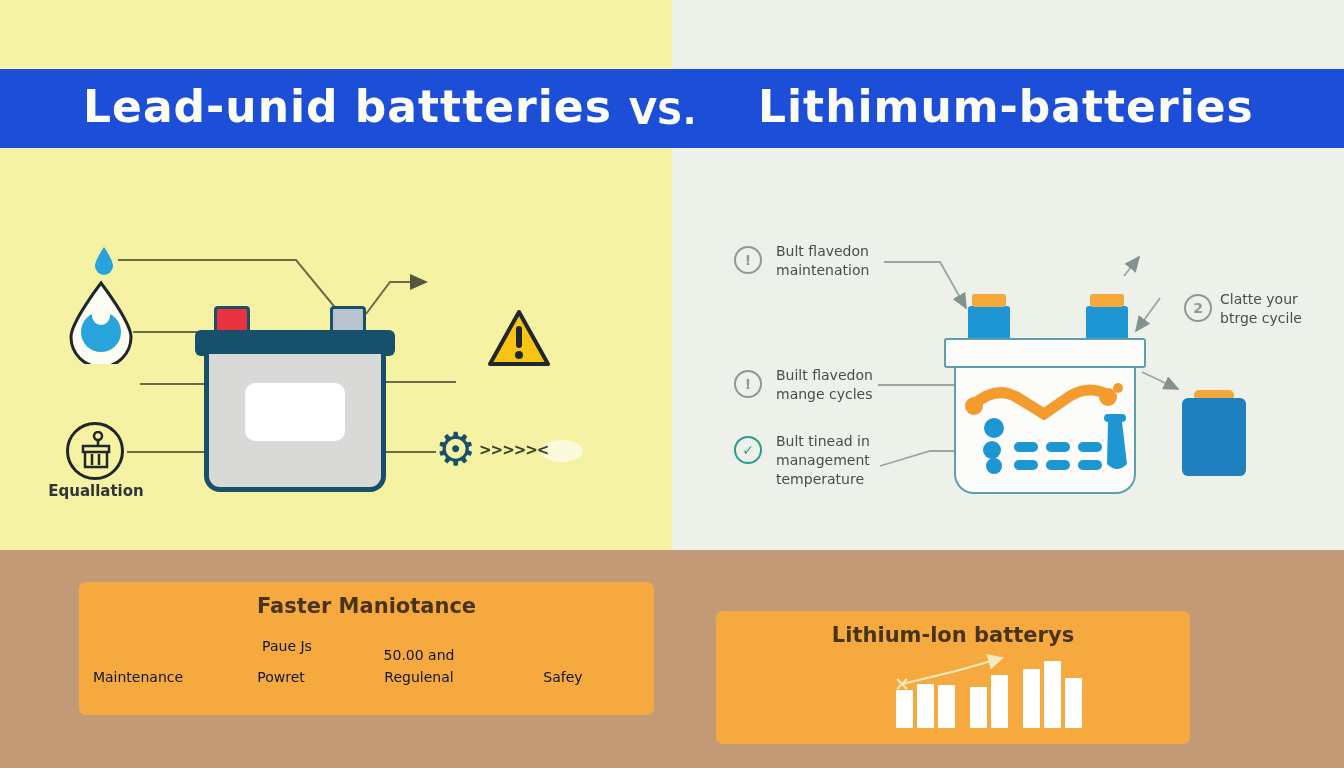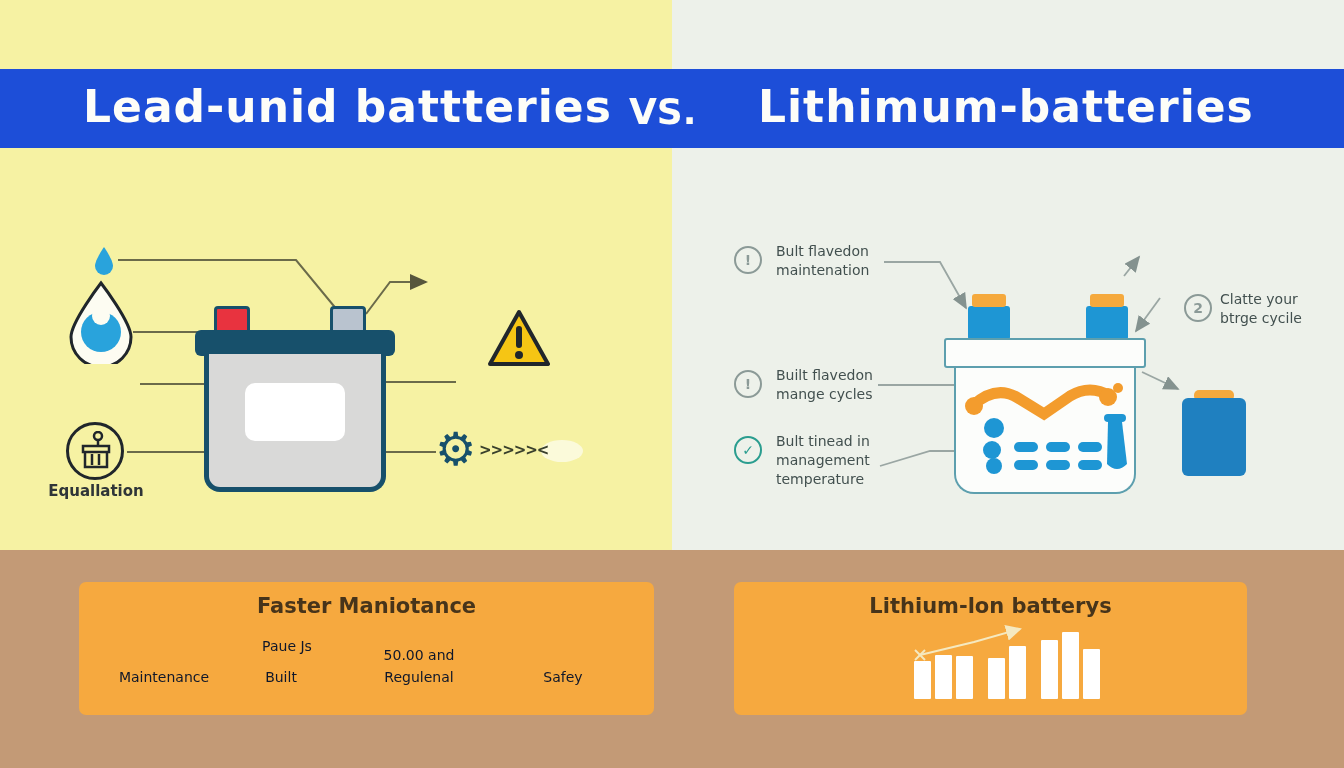--- a/index.html
+++ b/index.html
@@ -36,21 +36,21 @@
   .icon-circle.teal{border-color:#2a9d8f;color:#2a9d8f;}
   .li-lid{left:272px;top:190px;width:202px;height:30px;background:#fcfdfb;border:2px solid #5d9fae;border-radius:3px;box-sizing:border-box;}
   .li-body{left:282px;top:220px;width:182px;height:126px;background:#fcfdfb;border:2px solid #5d9fae;border-top:none;border-radius:0 0 20px 20px;box-sizing:border-box;}
   .li-terminal{top:158px;width:42px;height:34px;background:#1e96d4;border-radius:3px;}
   .li-cap{top:146px;width:34px;height:13px;background:#f5a93d;border-radius:3px;}
   .small-batt{left:510px;top:250px;width:64px;height:78px;background:#1f80c0;border-radius:6px;}
   .small-batt-handle{left:522px;top:242px;width:40px;height:11px;background:#f5a93d;border-radius:5px;}
   
   .card{top:582px;height:133px;background:#f6a93f;border-radius:7px;}
   .card-left{left:35px;width:575px;margin-left:44px;}
-  .card-right{left:734px;width:513px;}
+  .card-right{left:716px;width:474px;margin-top:29px;}
   .card-title{position:absolute;top:12px;left:0;width:100%;text-align:center;font-size:21px;font-weight:600;color:#47341a;}
   .card-cell{position:absolute;transform:translateX(-50%);font-size:14px;font-weight:500;color:#0f172a;white-space:nowrap;}
   .bar-chart{position:absolute;left:180px;bottom:16px;width:210px;height:72px;}
   .bar{position:absolute;bottom:0;background:#ffffff;border-radius:1px;}
   svg{display:block;}
 </style>
 </head>
 <body>
 
 <div class="canvas">
@@ -194,22 +194,22 @@
     <div class="abs small-batt-handle"></div>
     <div class="abs small-batt"></div>
   </div>
 
   <div class="abs bottom-strip"></div>
 
   <div class="abs card card-left">
     <div class="card-title">Faster Maniotance</div>
     <span class="card-cell" style="left:208px;top:56px;">Paue Js</span>
     <span class="card-cell" style="left:340px;top:65px;">50.00 and</span>
-    <span class="card-cell" style="left:85px;top:87px;">Maintenance</span>
-    <span class="card-cell" style="left:202px;top:87px;">Built</span>
+    <span class="card-cell" style="left:59px;top:87px;">Maintenance</span>
+    <span class="card-cell" style="left:202px;top:87px;">Powret</span>
     <span class="card-cell" style="left:340px;top:87px;">Regulenal</span>
     <span class="card-cell" style="left:484px;top:87px;">Safey</span>
   </div>
 
   <div class="abs card card-right">
     <div class="card-title">Lithium-lon batterys</div>
     <div class="bar-chart">
         <div class="bar" style="left: 0px; width: 17px; height: 38px; background: rgb(255, 255, 255);"></div>
         <div class="bar" style="left: 21px; width: 17px; height: 44px; background: rgb(255, 255, 255);"></div>
         <div class="bar" style="left: 42px; width: 17px; height: 43px; background: rgb(255, 255, 255);"></div>

